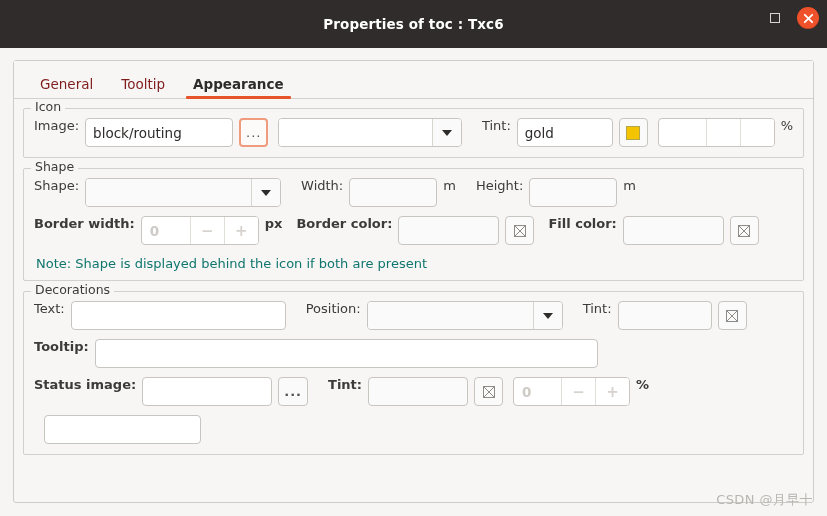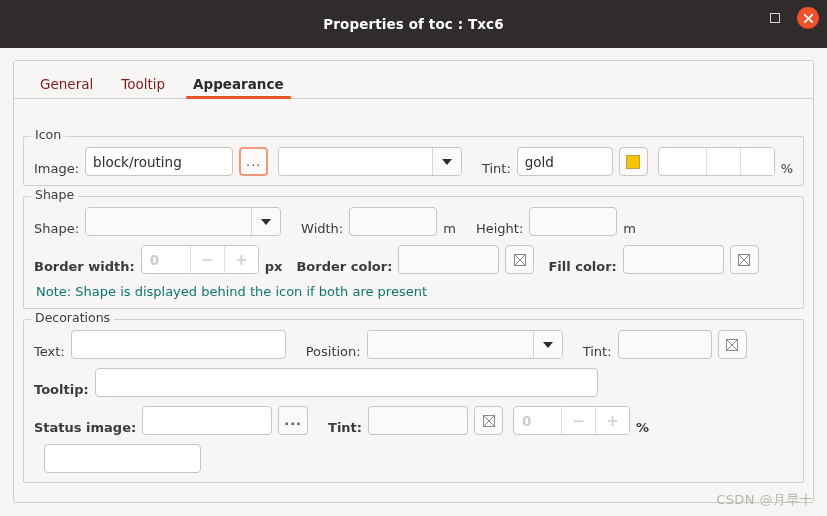--- a/index.html
+++ b/index.html
@@ -130,21 +130,20 @@
     height: 3px;
     background: #e8542a;
     border-radius: 1px;
   }
 
   
   .formarea {
     flex: 1 1 auto;
     padding: 9px 9px 0 9px;
     box-sizing: border-box;
-    margin-top: 28px;
   }
 
   
   .group {
     border: 1px solid #d3cfcb;
     border-radius: 2px;
     margin-bottom: 10px;
     padding: 9px 10px 9px 10px;
     position: relative;
     background: transparent;
@@ -154,21 +153,21 @@
     top: -8px;
     left: 7px;
     background: #f7f6f5;
     padding: 0 4px;
     font-size: 12.5px;
     color: #3d3a38;
     line-height: 1;
   }
   .row {
     display: flex;
-    align-items: flex-end;
+    align-items: flex-start;
     min-height: 30px;
   }
   .row + .row { margin-top: 8px; font-weight: bold; }
   .lbl {
     font-size: 13px;
     color: #3d3a38;
     white-space: nowrap;
   }
   .sp6 { width: 6px; flex: none; }
   .sp10 { width: 10px; flex: none; }

